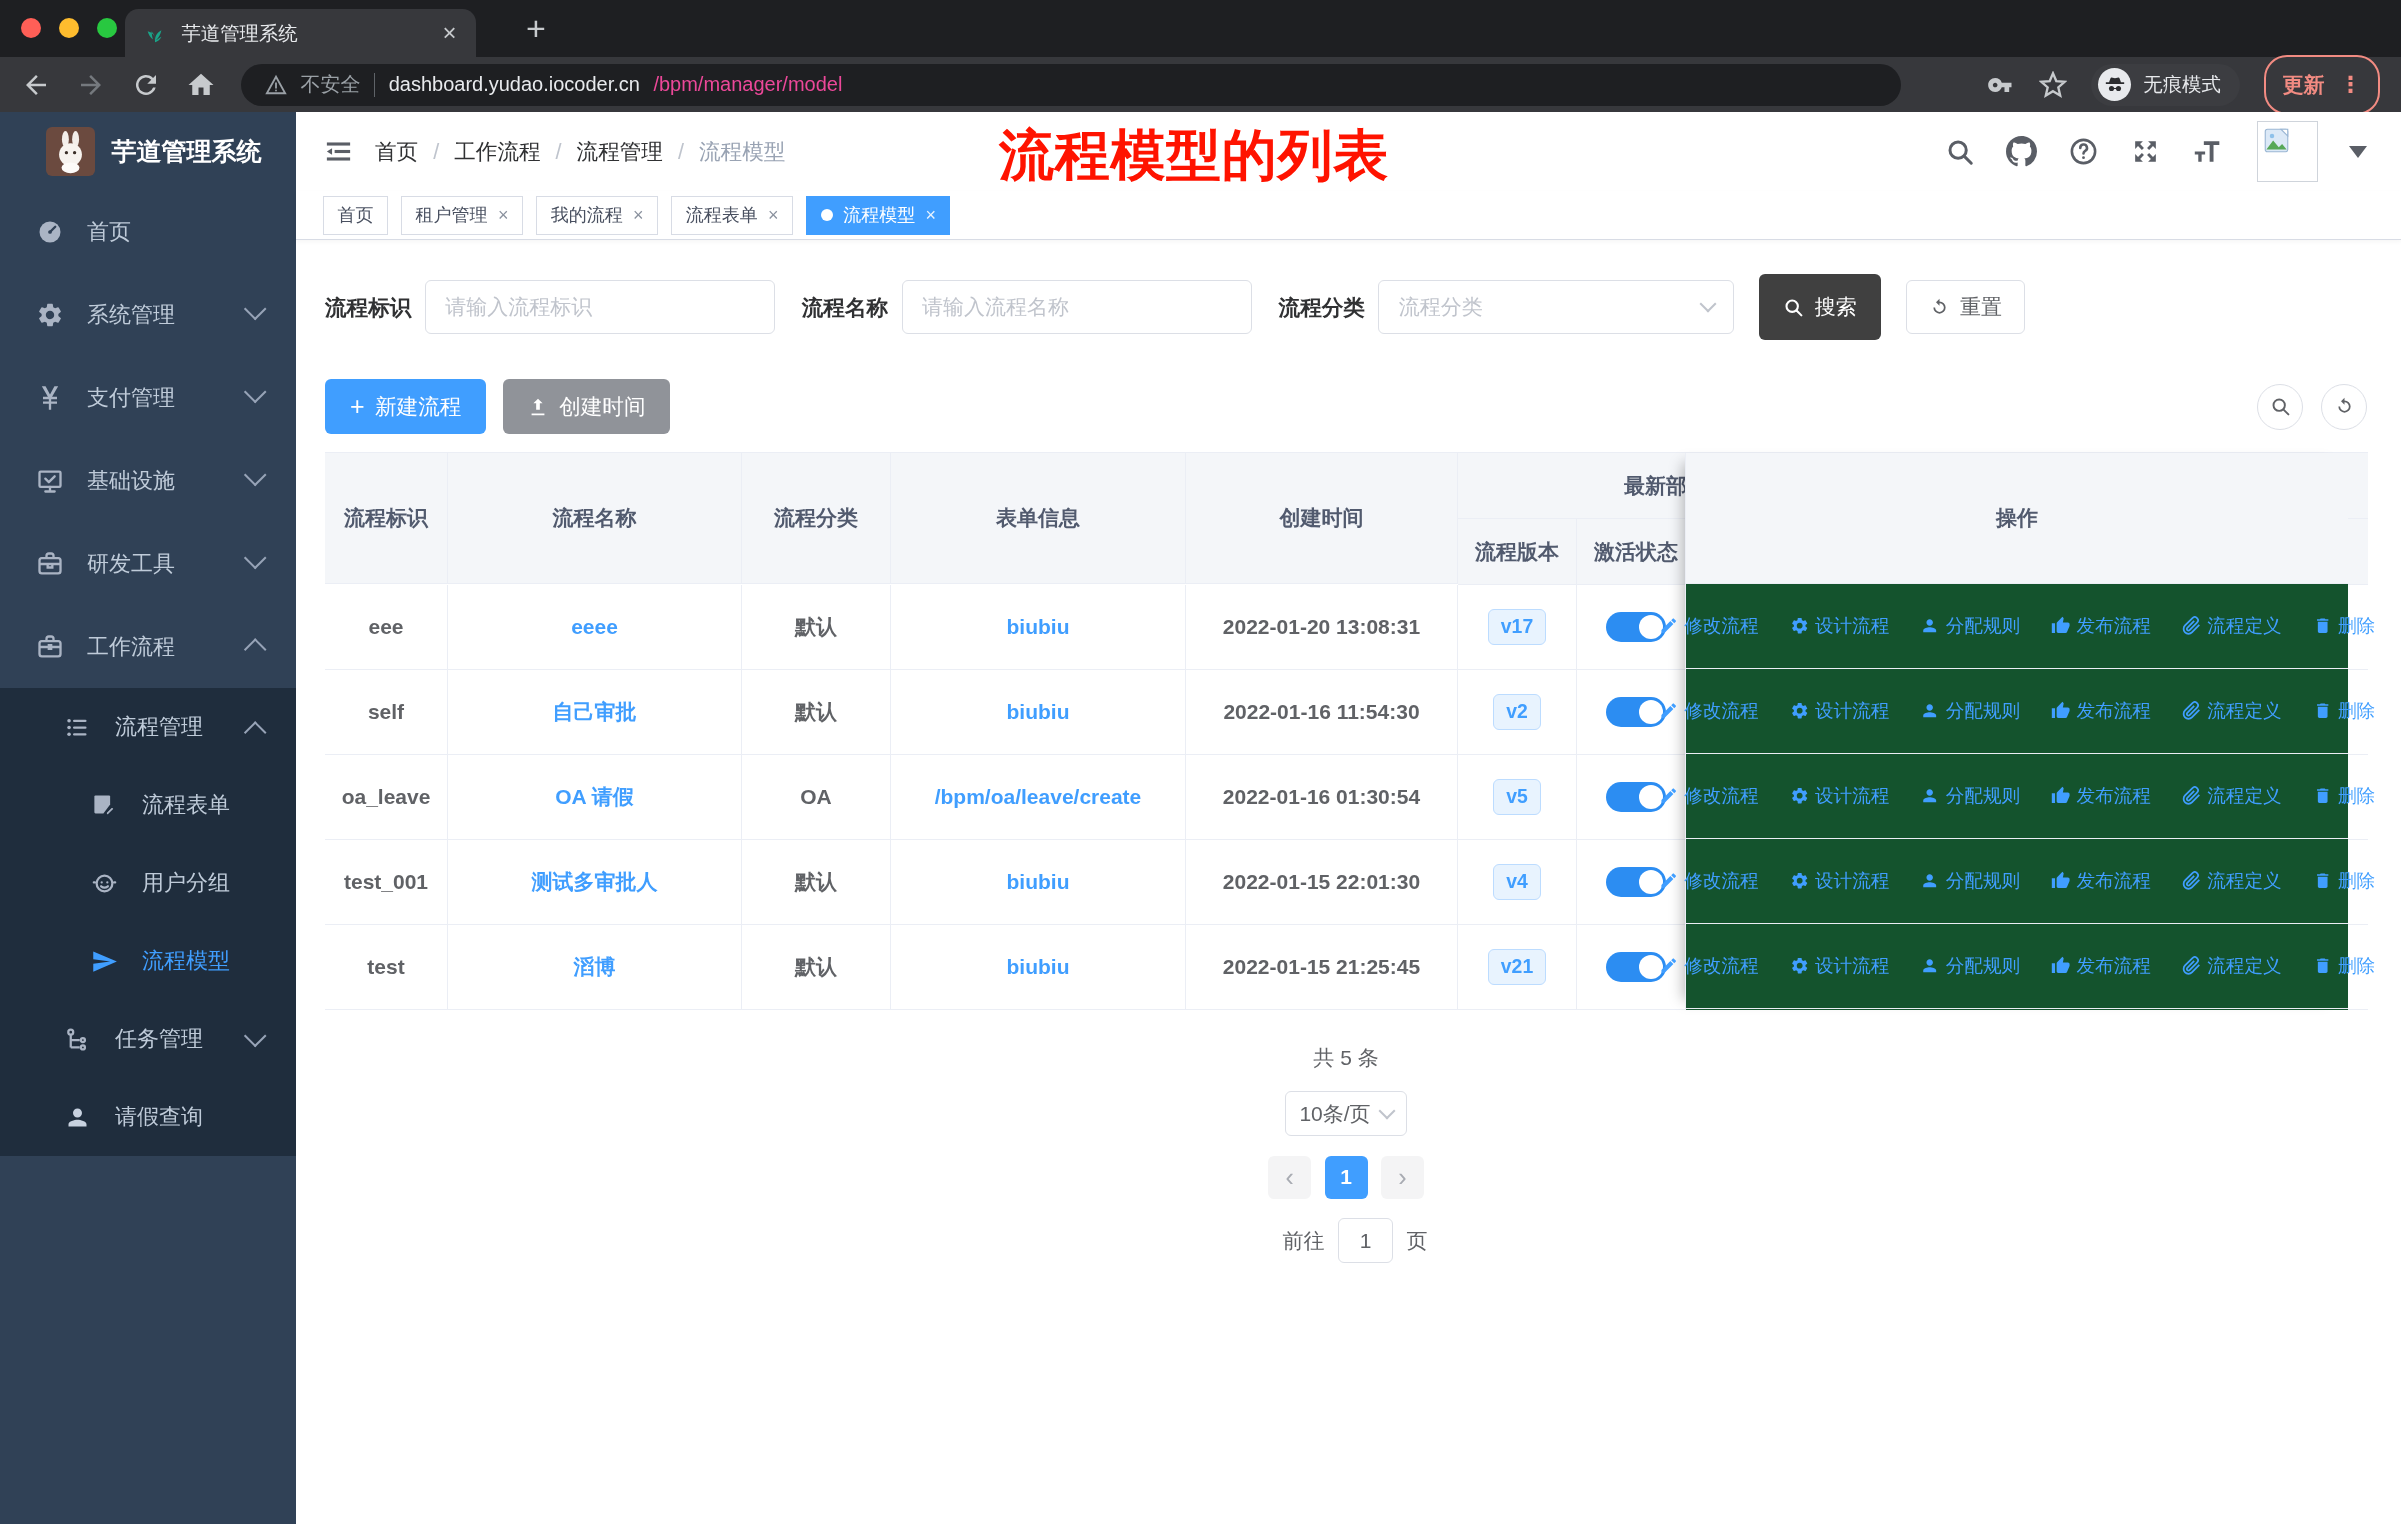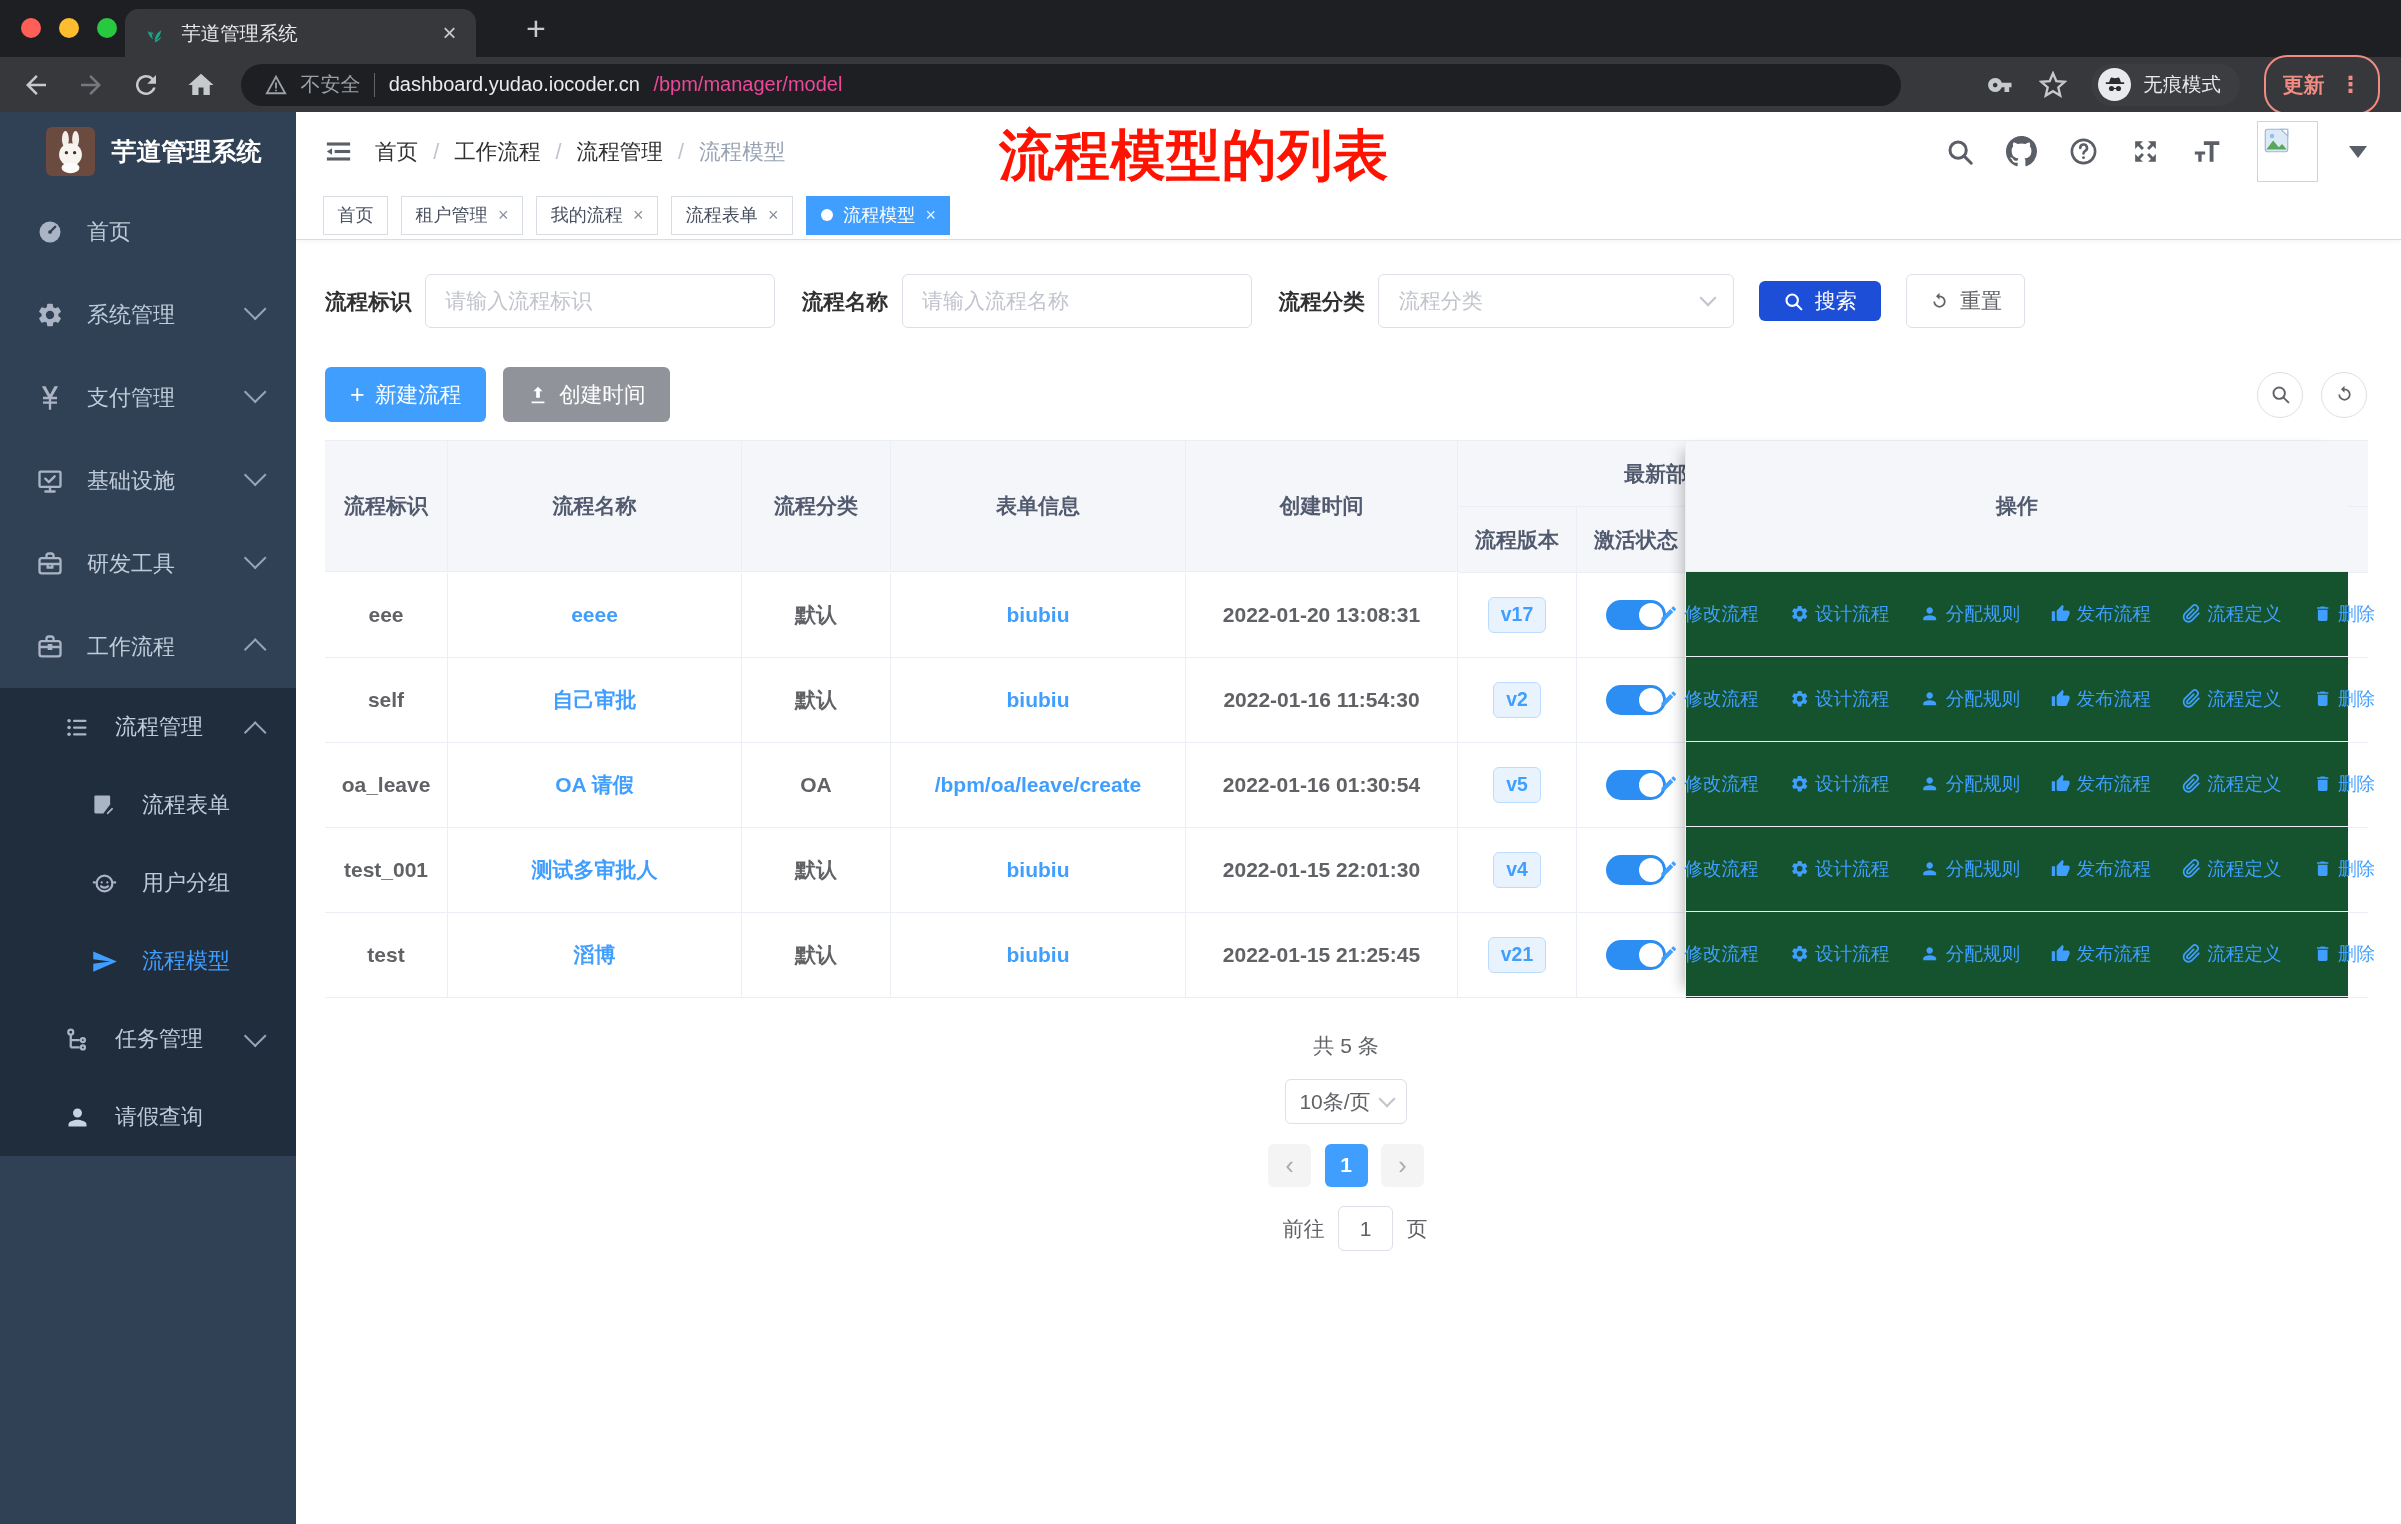--- a/index.html
+++ b/index.html
@@ -80,21 +80,21 @@
   .form-label { font-size:21.6px; font-weight:700; color:#303133; margin-right:13.4px; white-space:nowrap; }
   .tinput { width:350px; height:54px; border:1.5px solid #dcdfe6; border-radius:6px; padding:0 19.4px;
     font-size:21px; color:#606266; background:#fff; outline:none; font-family:inherit; }
   .tinput::placeholder { color:#c0c4cc; }
   .tselect { width:356px; height:54px; border:1.5px solid #dcdfe6; border-radius:6px; padding:0 19.4px;
     font-size:21px; color:#c0c4cc; background:#fff; display:flex; align-items:center; justify-content:space-between; }
   .sel-chev { width:12px; height:12px; border-right:2.2px solid #c0c4cc; border-bottom:2.2px solid #c0c4cc;
     transform:rotate(45deg); margin-top:-6px; }
   .btn { display:flex; align-items:center; gap:10.4px; border-radius:6px; font-size:21px;
     white-space:nowrap; border:none; font-family:inherit; }
-  .btn-search { height:40px; padding:0 24px; background:#1d4ed8; color:#fff; }
+  .btn-search { height:66px; padding:0 24px; background:#404040; color:#fff; }
   .btn-reset { height:54px; padding:0 22px; background:#fff; border:1.5px solid #dcdfe6; color:#606266; margin-left:25px; }
 
   .actions-row { margin-top:39px; display:flex; align-items:center; }
   .btn-create { height:55px; padding:0 25px; background:#409eff; color:#fff; font-size:21.6px; }
   .btn-import { height:55px; padding:0 24px; background:#909399; color:#fff; font-size:21.6px; margin-left:16.4px; }
   .circle-btns { margin-left:auto; display:flex; gap:18px; }
   .circle-btn { width:46px; height:46px; border-radius:50%; border:1.5px solid #dcdfe6; background:#fff;
     display:flex; align-items:center; justify-content:center; color:#606266; }
 
   

